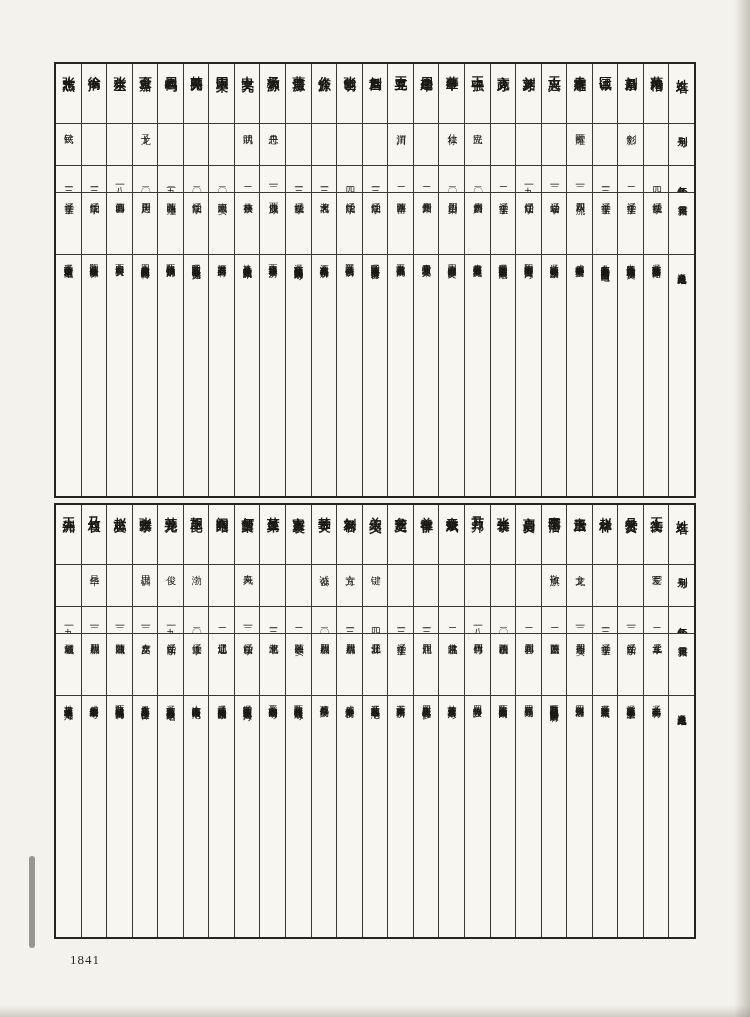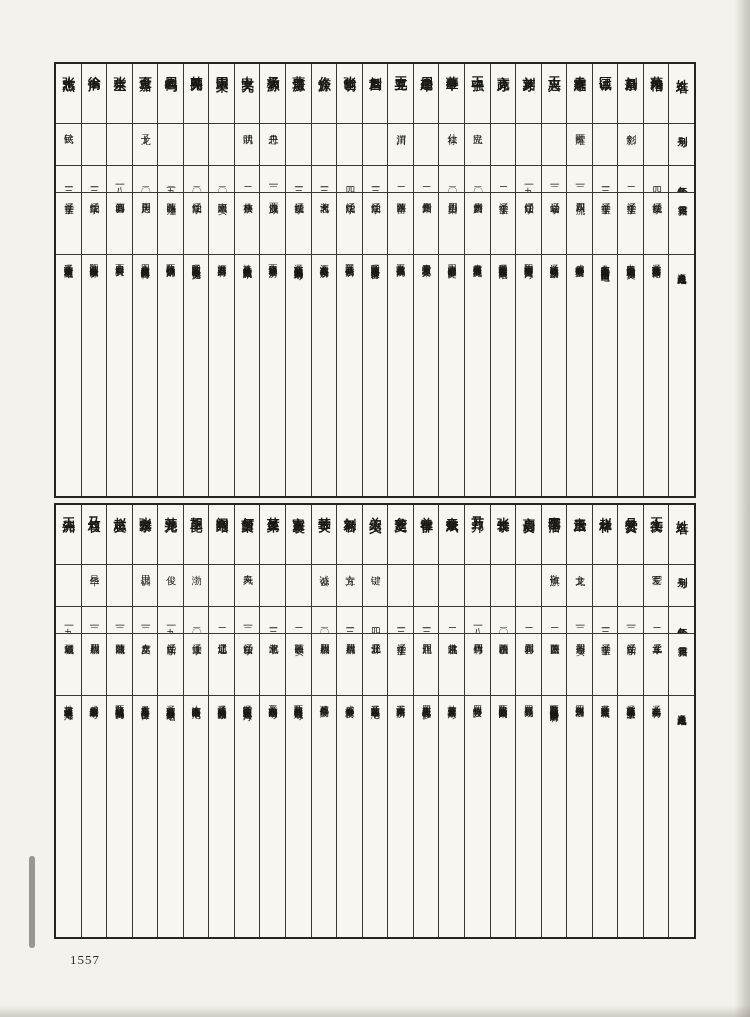--- a/index.html
+++ b/index.html
@@ -916,17 +916,17 @@
           <span class="vtxt">新疆塔城</span>
         </div>
         <div class="cell addr">
           <span class="vtxt">甘肃省兰州市畅家巷七十八号</span>
         </div>
       </div>
     </section>
 
 </div>
 
-<div class="pageno">1557</div>
+<div class="pageno">1841</div>
 
 <div class="edge-right"></div>
 <div class="edge-bottom"></div>
 <div class="smudge"></div>
 
 </body></html>

